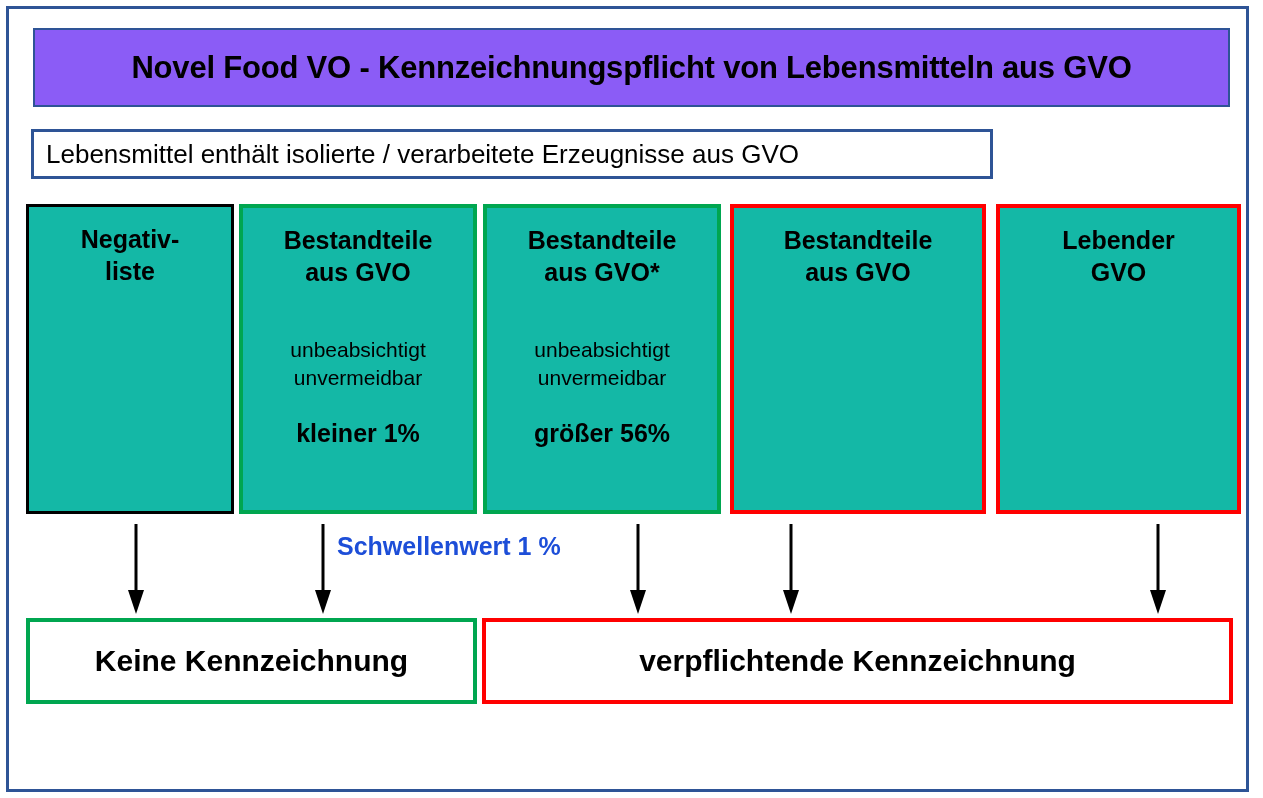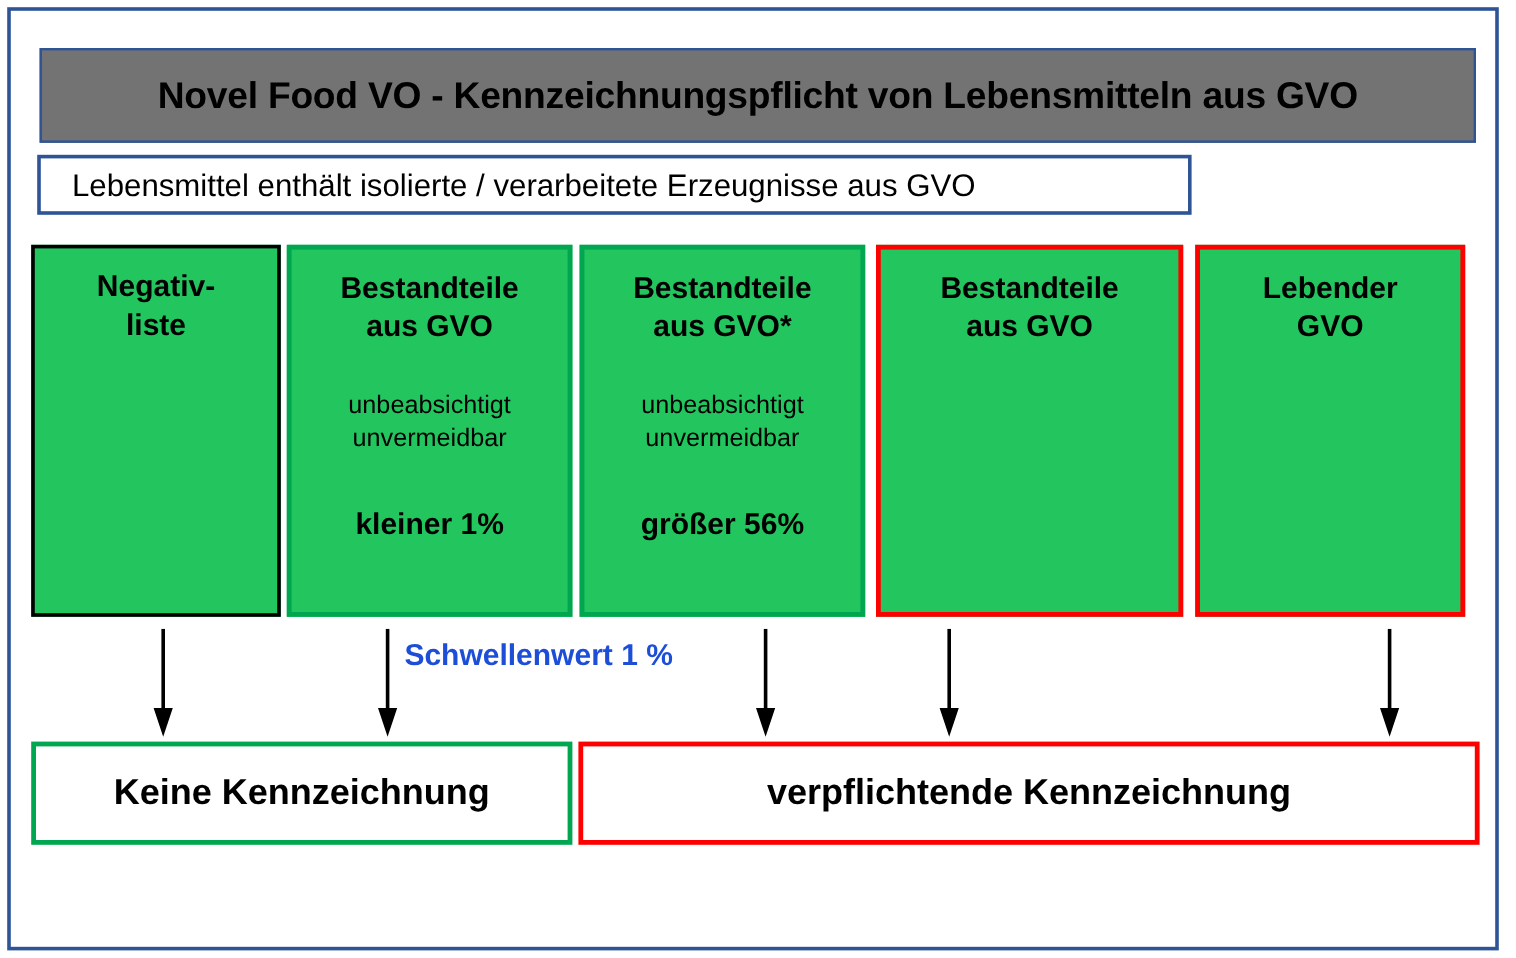--- a/index.html
+++ b/index.html
@@ -27,24 +27,24 @@
     height: 786px;
     border: 3px solid #2e5496;
     box-sizing: border-box;
     pointer-events: none;
   }
 
   
   .title-banner {
     position: absolute;
     left: 33px;
-    top: 40px;
+    top: 28px;
     width: 1197px;
     height: 79px;
-    background: #737373;
+    background: #8b5cf6;
     border: 2px solid #2e5496;
     box-sizing: border-box;
     display: flex;
     align-items: center;
     justify-content: center;
   }
   .title-text {
     font-size: 31px;
     font-weight: bold;
     color: #000000;
@@ -57,34 +57,34 @@
     position: absolute;
     left: 31px;
     top: 129px;
     width: 962px;
     height: 50px;
     background: #ffffff;
     border: 3px solid #2e5496;
     box-sizing: border-box;
     display: flex;
     align-items: center;
-    padding-left: 26px;
+    padding-left: 12px;
   }
   .condition-text {
     font-size: 26px;
     color: #000000;
     white-space: nowrap;
   }
 
   
   .cat-box {
     position: absolute;
     top: 204px;
     height: 310px;
-    background: #22c55e;
+    background: #14b8a6;
     box-sizing: border-box;
     display: flex;
     flex-direction: column;
     align-items: center;
     padding-top: 16px;
   }
   .cat-box.black  { border: 3px solid #000000; }
   .cat-box.green  { border: 4px solid #00a650; }
   .cat-box.red    { border: 4px solid #ff0000; }
 
@@ -94,37 +94,37 @@
     color: #000000;
     text-align: center;
     line-height: 1.28;
   }
   .cat-sub {
     font-size: 21px;
     font-weight: normal;
     color: #000000;
     text-align: center;
     line-height: 1.32;
-    margin-top: 36px;
+    margin-top: 48px;
   }
   .cat-sub.tight { margin-top: 44px; }
   .cat-value {
     font-size: 25px;
     font-weight: bold;
     color: #000000;
     text-align: center;
-    margin-top: 44px;
+    margin-top: 28px;
   }
 
   
   #cat-0 { left: 26px;  width: 208px; }
   #cat-1 { left: 239px; width: 238px; }
   #cat-2 { left: 483px; width: 238px; }
   #cat-3 { left: 730px; width: 256px; }
-  #cat-4 { left: 996px; width: 225px; }
+  #cat-4 { left: 996px; width: 245px; }
 
   
   .arrow {
     position: absolute;
     top: 524px;
     width: 24px;
     height: 92px;
     pointer-events: none;
   }
   .arrow svg { display: block; }

